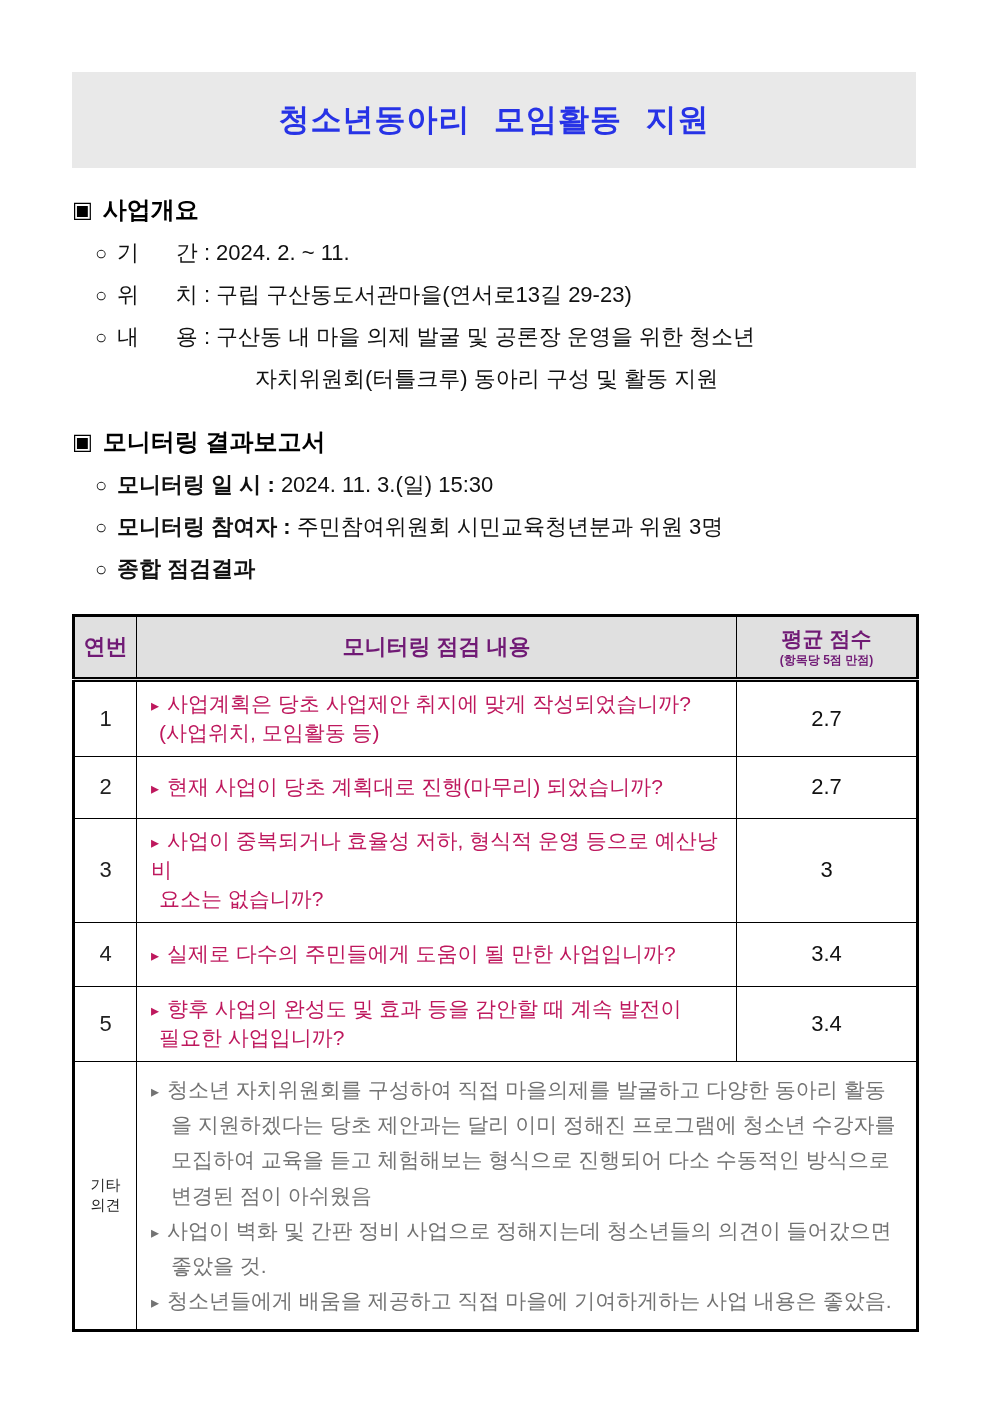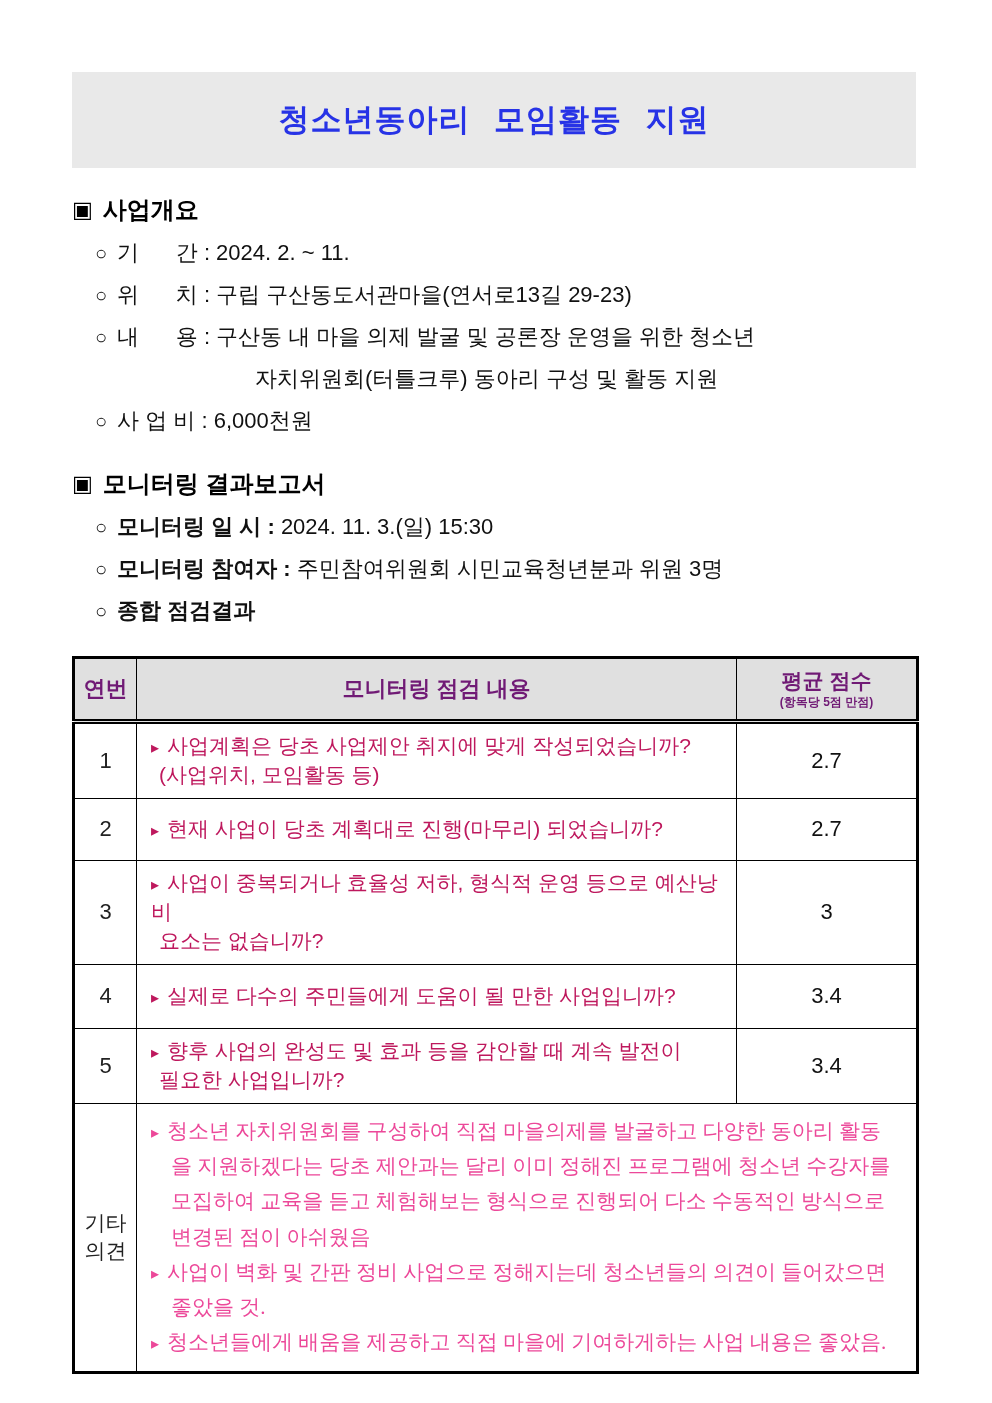--- a/index.html
+++ b/index.html
@@ -84,25 +84,25 @@
   td.content-cell {
     padding: 8px 10px 8px 14px;
     font-size: 21px; line-height: 1.38; color: #be185d;
   }
   .tri { margin-right: 8px; font-size: 16px; }
   .row-line2 { margin-left: 8px; }
   tr.r1 { height: 68px; } tr.r2 { height: 62px; } tr.r3 { height: 68px; }
   tr.r4 { height: 64px; } tr.r5 { height: 68px; }
   tr.etc { height: 250px; }
   td.etc-label {
-    text-align: center; font-size: 21px; line-height: 1.35; color: #222;
+    text-align: center; font-size: 15px; line-height: 1.35; color: #222;
   }
   td.etc-content {
     padding: 10px 18px 10px 14px;
-    font-size: 21px; line-height: 1.68; color: #ec4899; font-family: Liberation Serif, serif;
+    font-size: 21px; line-height: 1.68; color: #737373;
   }
   .etc-bullet { padding-left: 20px; text-indent: -20px; }
 </style>
 </head>
 <body>
 
 <div class="page">
 
   <div class="title-banner">
     <span class="title-text">청소년동아리 모임활동 지원</span>
@@ -110,21 +110,20 @@
 
   <div class="section-heading">
     <span class="marker">▣</span>
     <span>사업개요</span>
   </div>
 
   <div class="item-list">
     <div class="item"><span class="circle">○</span><span class="val">기      간 : 2024. 2. ~ 11.</span></div>
     <div class="item"><span class="circle">○</span><span class="val">위      치 : 구립 구산동도서관마을(연서로13길 29-23)</span></div>
     <div class="item"><span class="circle">○</span><span class="val">내      용 : 구산동 내 마을 의제 발굴 및 공론장 운영을 위한 청소년</span><span class="continuation">자치위원회(터틀크루) 동아리 구성 및 활동 지원</span></div>
-    <div class="item"><span class="circle">○</span><span class="val">사 업 비 : 6,000천원</span></div>
   </div>
 
   <div class="section-heading">
     <span class="marker">▣</span>
     <span>모니터링 결과보고서</span>
   </div>
 
   <div class="item-list">
     <div class="item"><span class="circle">○</span><span class="lbl-bold">모니터링 일 시 : </span><span class="val">2024. 11. 3.(일) 15:30</span></div>
     <div class="item"><span class="circle">○</span><span class="lbl-bold">모니터링 참여자 : </span><span class="val">주민참여위원회 시민교육청년분과 위원 3명</span></div>

